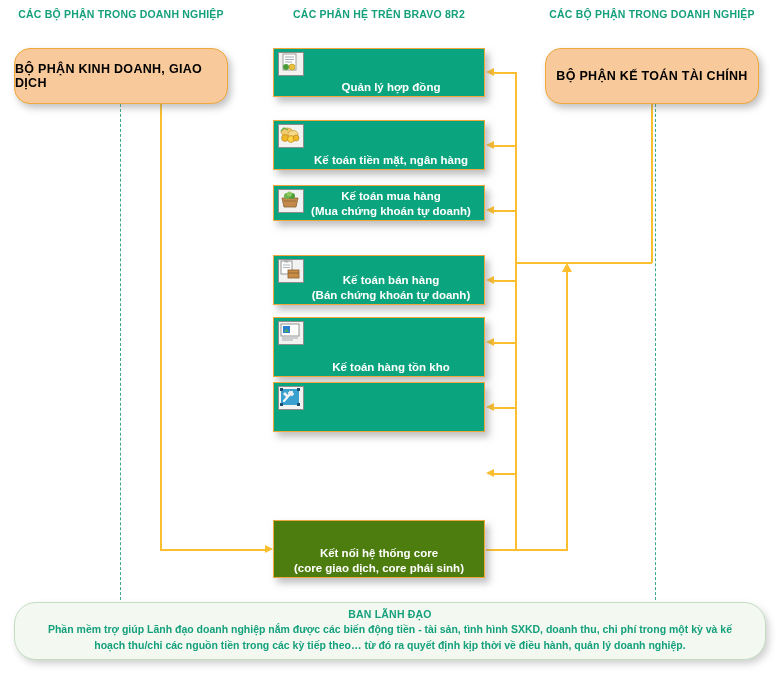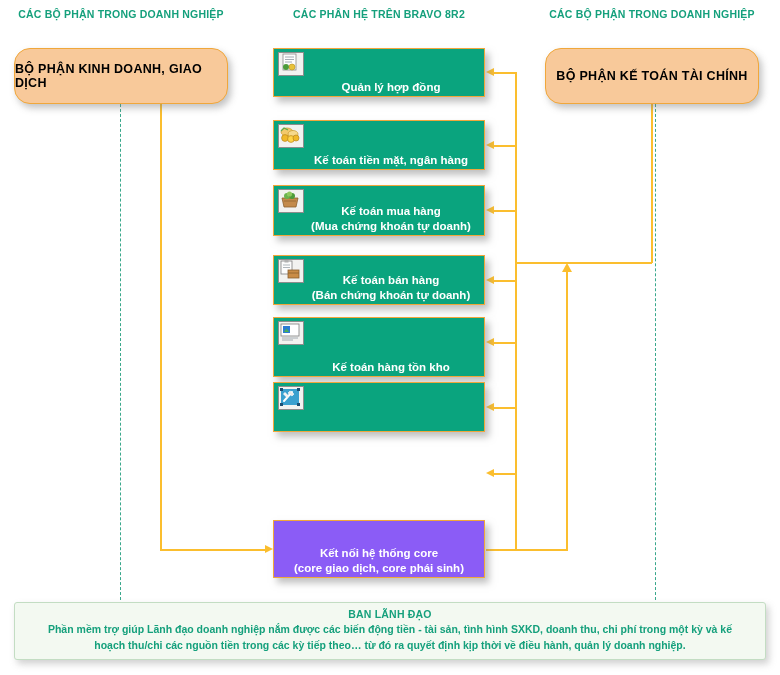--- a/index.html
+++ b/index.html
@@ -59,21 +59,21 @@
     left: 273px;
     width: 212px;
     border: 1.4px solid #f0a73b;
     box-sizing: border-box;
     box-shadow: 4px 5px 7px rgba(130,130,130,0.5);
     display: flex;
     align-items: flex-end;
     justify-content: center;
   }
   .module.green  { background: #0aa47e; }
-  .module.orange { background: #8b5cf6; }
+  .module.orange { background: #4d7c0f; }
 
   .module-label {
     color: #ffffff;
     font-size: 11.5px;
     font-weight: bold;
     text-align: center;
     line-height: 1.35;
     padding: 0 6px 0 30px;
     white-space: pre-line;
   }
@@ -127,21 +127,21 @@
   }
 
   
   #footer-banner {
     position: absolute;
     left: 14px;
     top: 602px;
     width: 752px;
     height: 58px;
     border: 1.4px solid #c3ddc3;
-    border-radius: 3px;
+    border-radius: 22px;
     background: #f3f9f1;
     box-shadow: 3px 4px 7px rgba(140,140,140,0.4);
     box-sizing: border-box;
     display: flex;
     flex-direction: column;
     align-items: center;
     justify-content: center;
     color: #15a07c;
   }
   #footer-title {
@@ -232,21 +232,21 @@
         <ellipse cx="14" cy="9" rx="5" ry="3.5" fill="#f6d98c" stroke="#c79a2c" stroke-width="0.7"></ellipse>
         <circle cx="6" cy="13" r="3.4" fill="#f0b829" stroke="#b9861b" stroke-width="0.7"></circle>
         <circle cx="12" cy="14" r="3.4" fill="#ffd447" stroke="#b9861b" stroke-width="0.7"></circle>
         <circle cx="17" cy="13" r="3" fill="#f0b829" stroke="#b9861b" stroke-width="0.7"></circle>
         <path d="M2 6 l3 -3 4 2" stroke="#63a94c" stroke-width="1.2" fill="none"></path>
       </svg>
     </span>
     <span class="module-label">Kế toán tiền mặt, ngân hàng</span>
   </div>
 
-  <div class="module green" style="top:185px; height:51px;">
+  <div class="module green" style="top:185px; height:36px;">
     <span class="mod-icon">
       <svg width="22" height="20" viewBox="0 0 22 20">
         <path d="M3 8 h16 l-2 9 h-12 z" fill="#c38a4b" stroke="#8a5f2f" stroke-width="0.8"></path>
         <circle cx="8" cy="6" r="3" fill="#6ab44e"></circle>
         <circle cx="13" cy="6" r="3" fill="#4e9c3a"></circle>
         <circle cx="10.5" cy="4" r="2.6" fill="#8ec95f"></circle>
         <path d="M5 11 h12" stroke="#8a5f2f" stroke-width="0.7"></path>
       </svg>
     </span>
     <span class="module-label">Kế toán mua hàng

